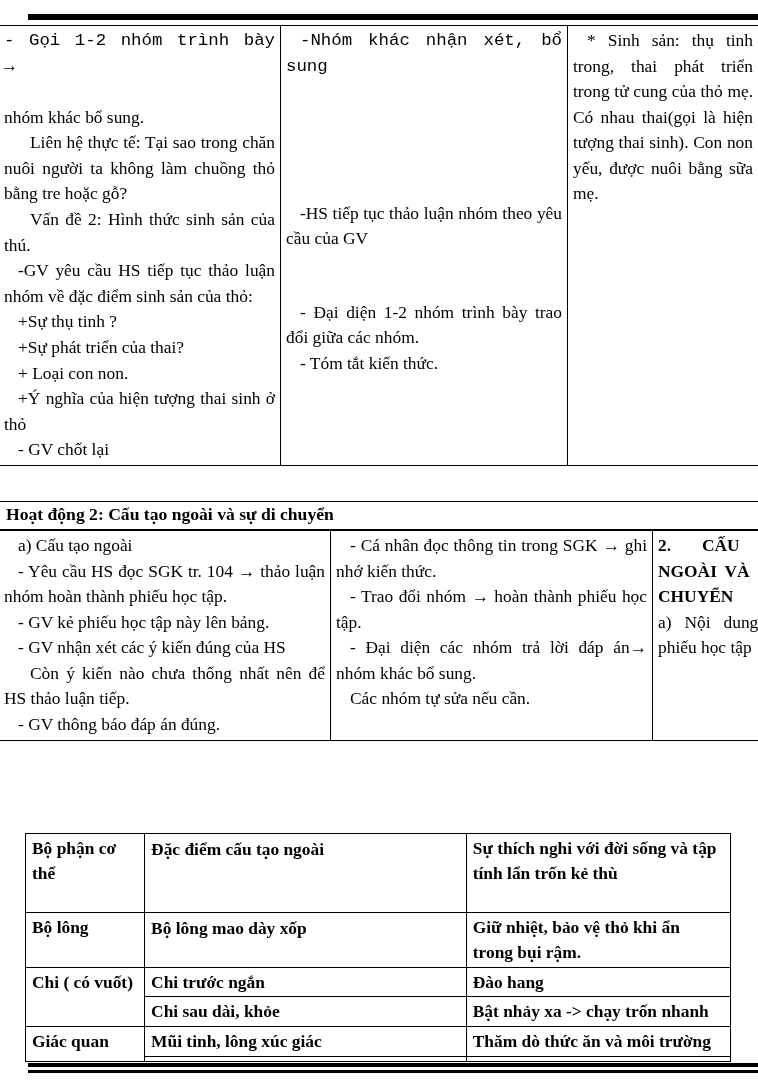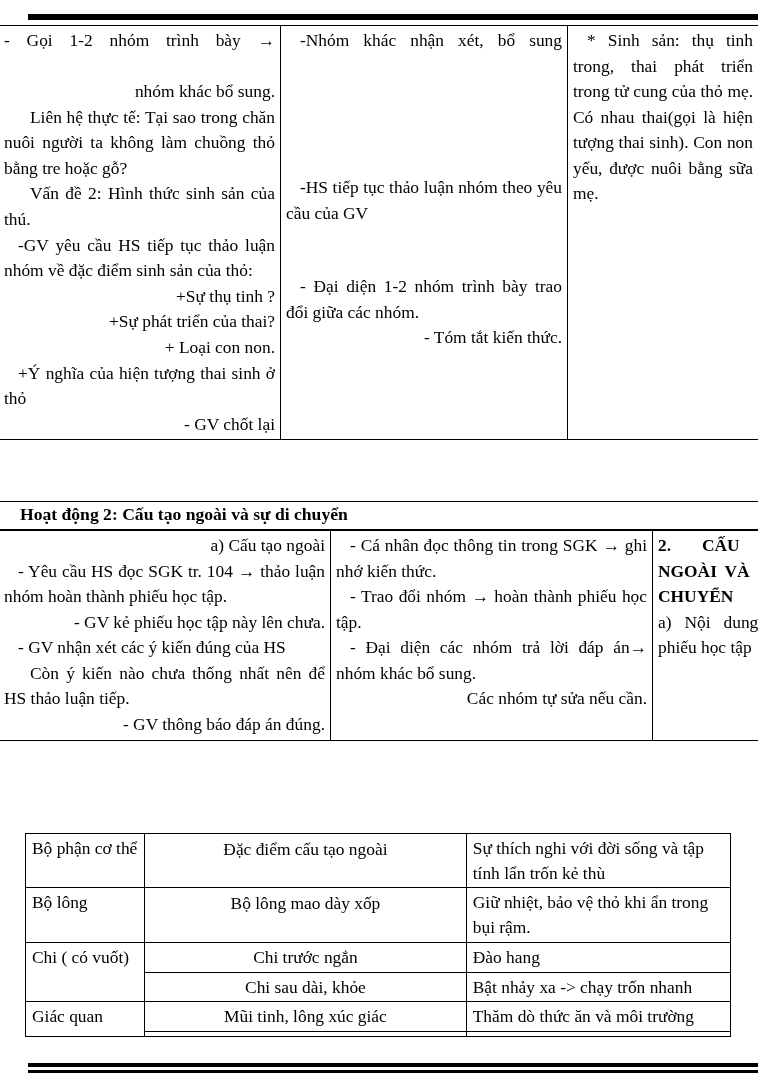--- a/index.html
+++ b/index.html
@@ -53,45 +53,46 @@
   .c2 { width: 287px; }
   .c3 { width: 191px; }
 
   
   p {
     margin: 0;
     text-align: justify;
     text-justify: inter-word;
   }
   p.j  { text-align: justify; }
-  p.l  { text-align: right; }
+  p.l  { text-align: left; }
   p.ind  { text-indent: 26px; }
   p.ind-s { text-indent: 14px; }
   p.spacer { height: 16px; }
 
   .lastline-stretch {
     display: block;
     text-align: justify;
+    font-family: Liberation Mono, monospace;
   }
   .lastline-stretch:after {
     content: "";
     display: inline-block;
     width: 100%;
   }
 
   
   .act-head {
     position: absolute;
     left: 0px;
     top: 503px;
     width: 758px;
     font-weight: bold;
     font-size: 17.6px;
     line-height: 1.3;
-    padding-left: 20px;
+    padding-left: 6px;
   }
   .act-head-rule-top {
     position: absolute; left: -2px; top: 501px; width: 760px;
     height: 1px; background: #000;
   }
   .act-head-rule-bot {
     position: absolute; left: -2px; top: 529px; width: 760px;
     height: 1px; background: #000;
   }
 
@@ -118,23 +119,24 @@
     top: 833px;
     width: 706px;
   }
   .block-bot table { border-collapse: collapse; table-layout: fixed; width: 100%; }
   .block-bot td {
     border: 1px solid #000;
     vertical-align: top;
     padding: 2px 6px;
     font-size: 17.4px;
     line-height: 1.42;
+    font-weight: bold;
   }
   .b1 { width: 110px; }
-  .b2 { width: 297px; text-align: center; }
+  .b2 { width: 297px; }
   .b3 { width: 244px; }
   td.vtop-pad { padding-top: 3px; }
 
   .jf { text-align: justify; }
   .jf-force { text-align: justify; }
   .jf-force:after { content:""; display:inline-block; width:100%; }
 </style>
 </head>
 <body>
 
@@ -187,21 +189,21 @@
 <div class="act-head">Hoạt động 2: Cấu tạo ngoài và sự di chuyển</div>
 <div class="act-head-rule-bot"></div>
 
 <div class="block-mid">
   <table class="doc">
     <tbody>
         <tr>
       <td class="m1">
         <p class="l ind-s">a) Cấu tạo ngoài</p>
         <p class="j ind-s">- Yêu cầu HS đọc SGK tr. 104 → thảo luận nhóm hoàn thành phiếu học tập.</p>
-        <p class="l ind-s">- GV kẻ phiếu học tập này lên chưa.</p>
+        <p class="l ind-s">- GV kẻ phiếu học tập này lên bảng.</p>
         <p class="j ind-s">- GV nhận xét các ý kiến đúng của HS</p>
         <p class="j ind">Còn ý kiến nào chưa thống nhất nên để HS thảo luận tiếp.</p>
         <p class="l ind-s">- GV thông báo đáp án đúng.</p>
       </td>
       <td class="m2">
         <p class="j ind-s">- Cá nhân đọc thông tin trong SGK → ghi nhớ kiến thức.</p>
         <p class="j ind-s">- Trao đổi nhóm → hoàn thành phiếu học tập.</p>
         <p class="j ind-s">- Đại diện các nhóm trả lời đáp án→ nhóm khác bổ sung.</p>
         <p class="l ind-s">Các nhóm tự sửa nếu cần.</p>
       </td>

